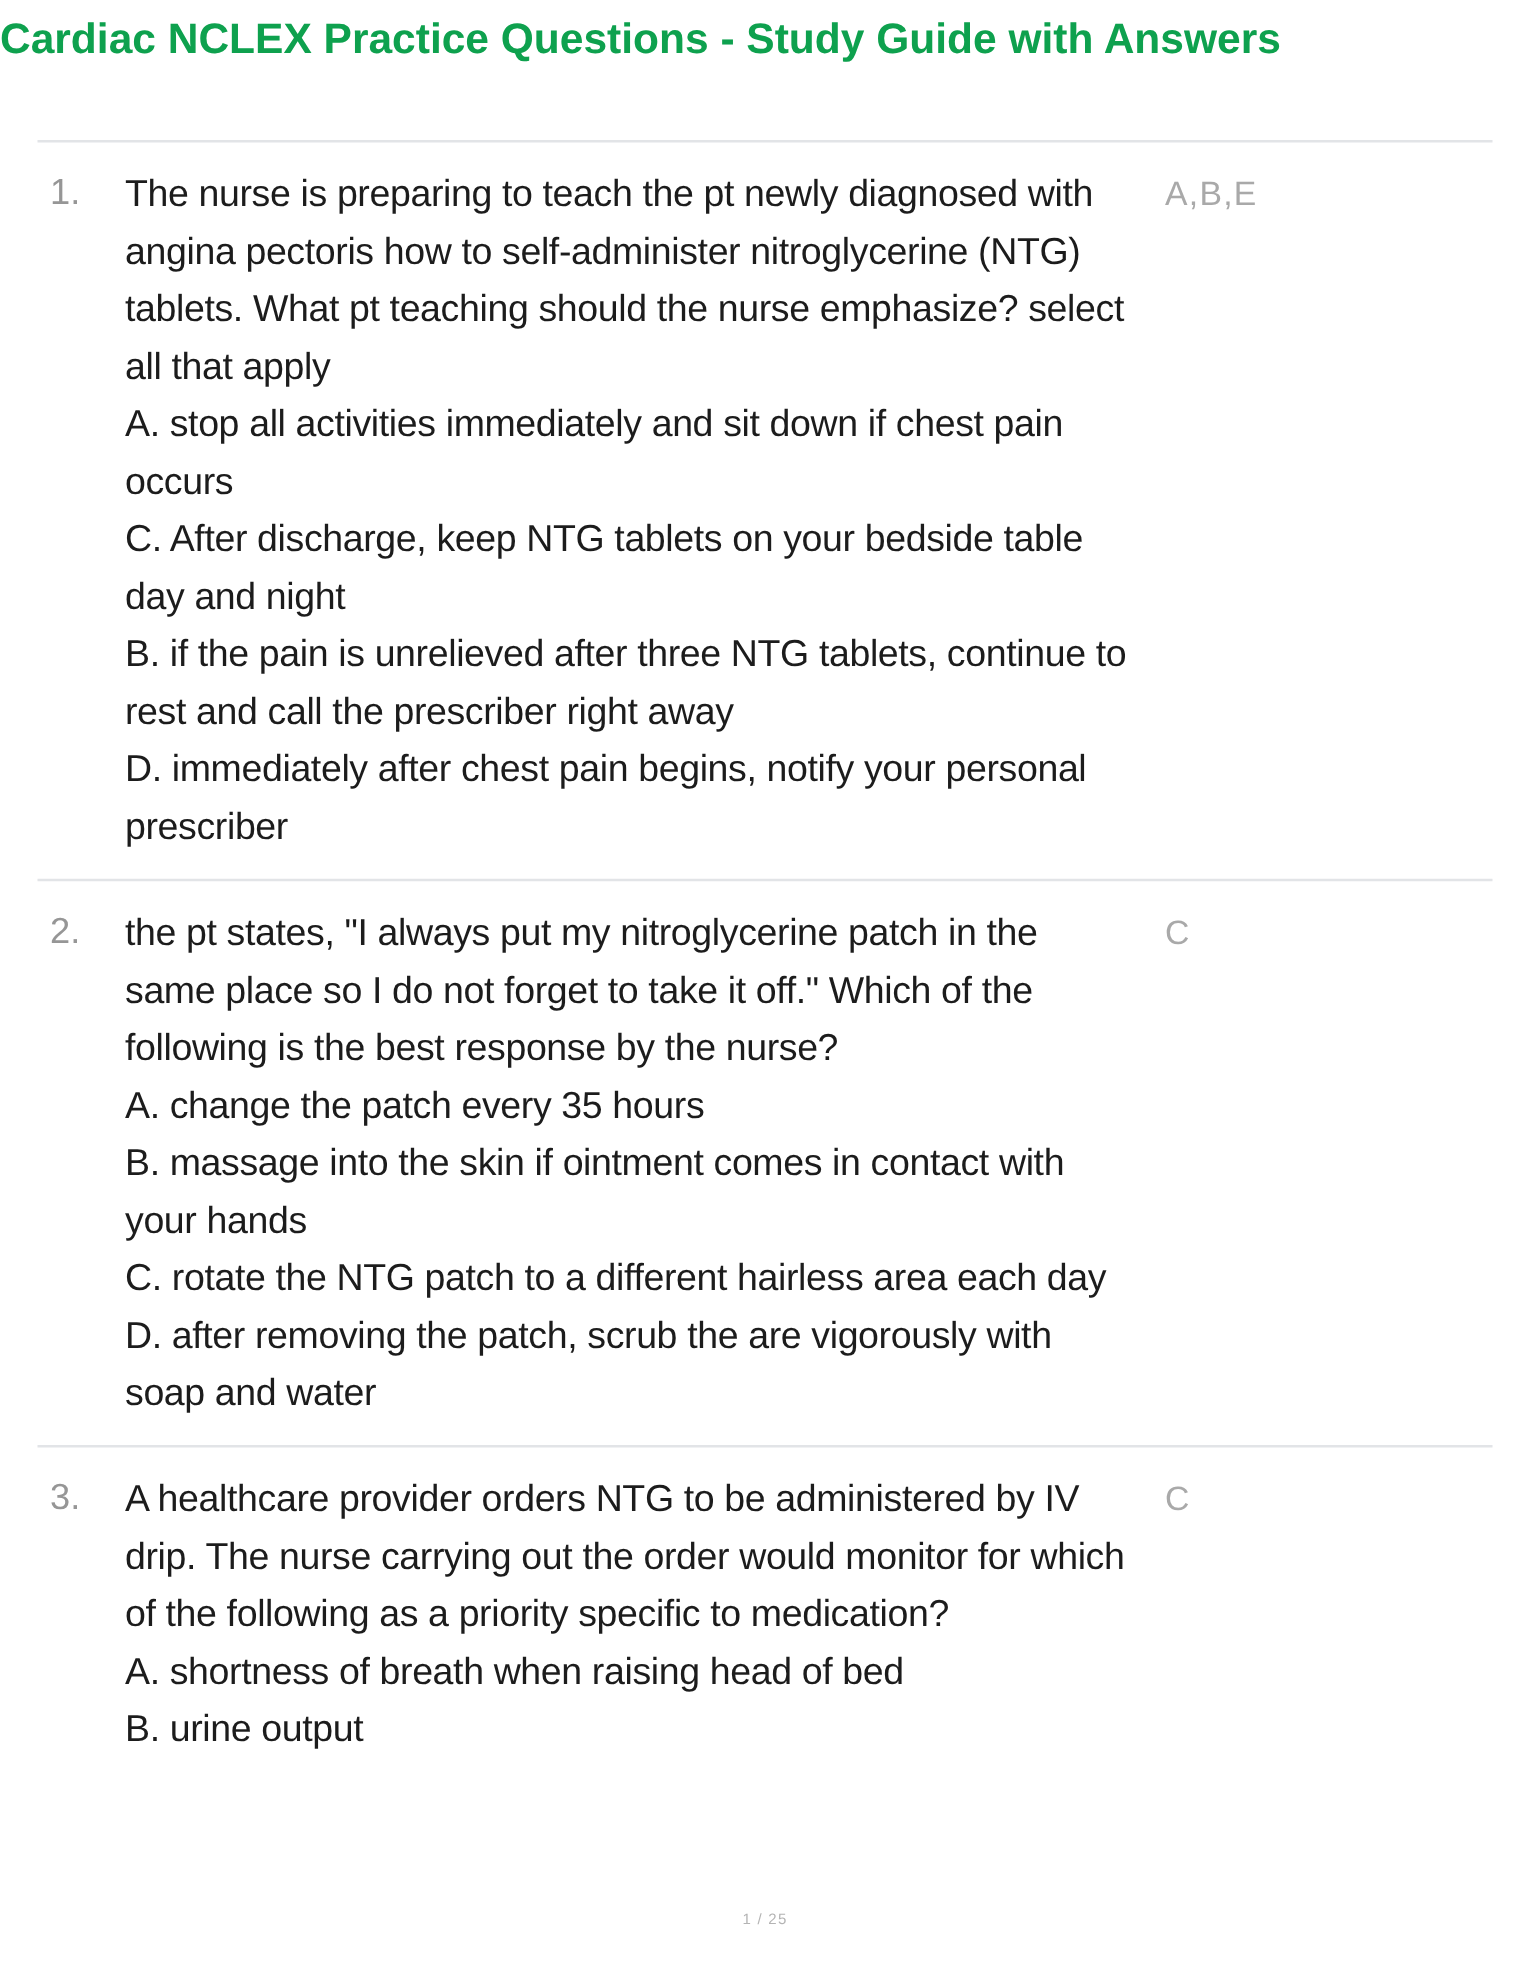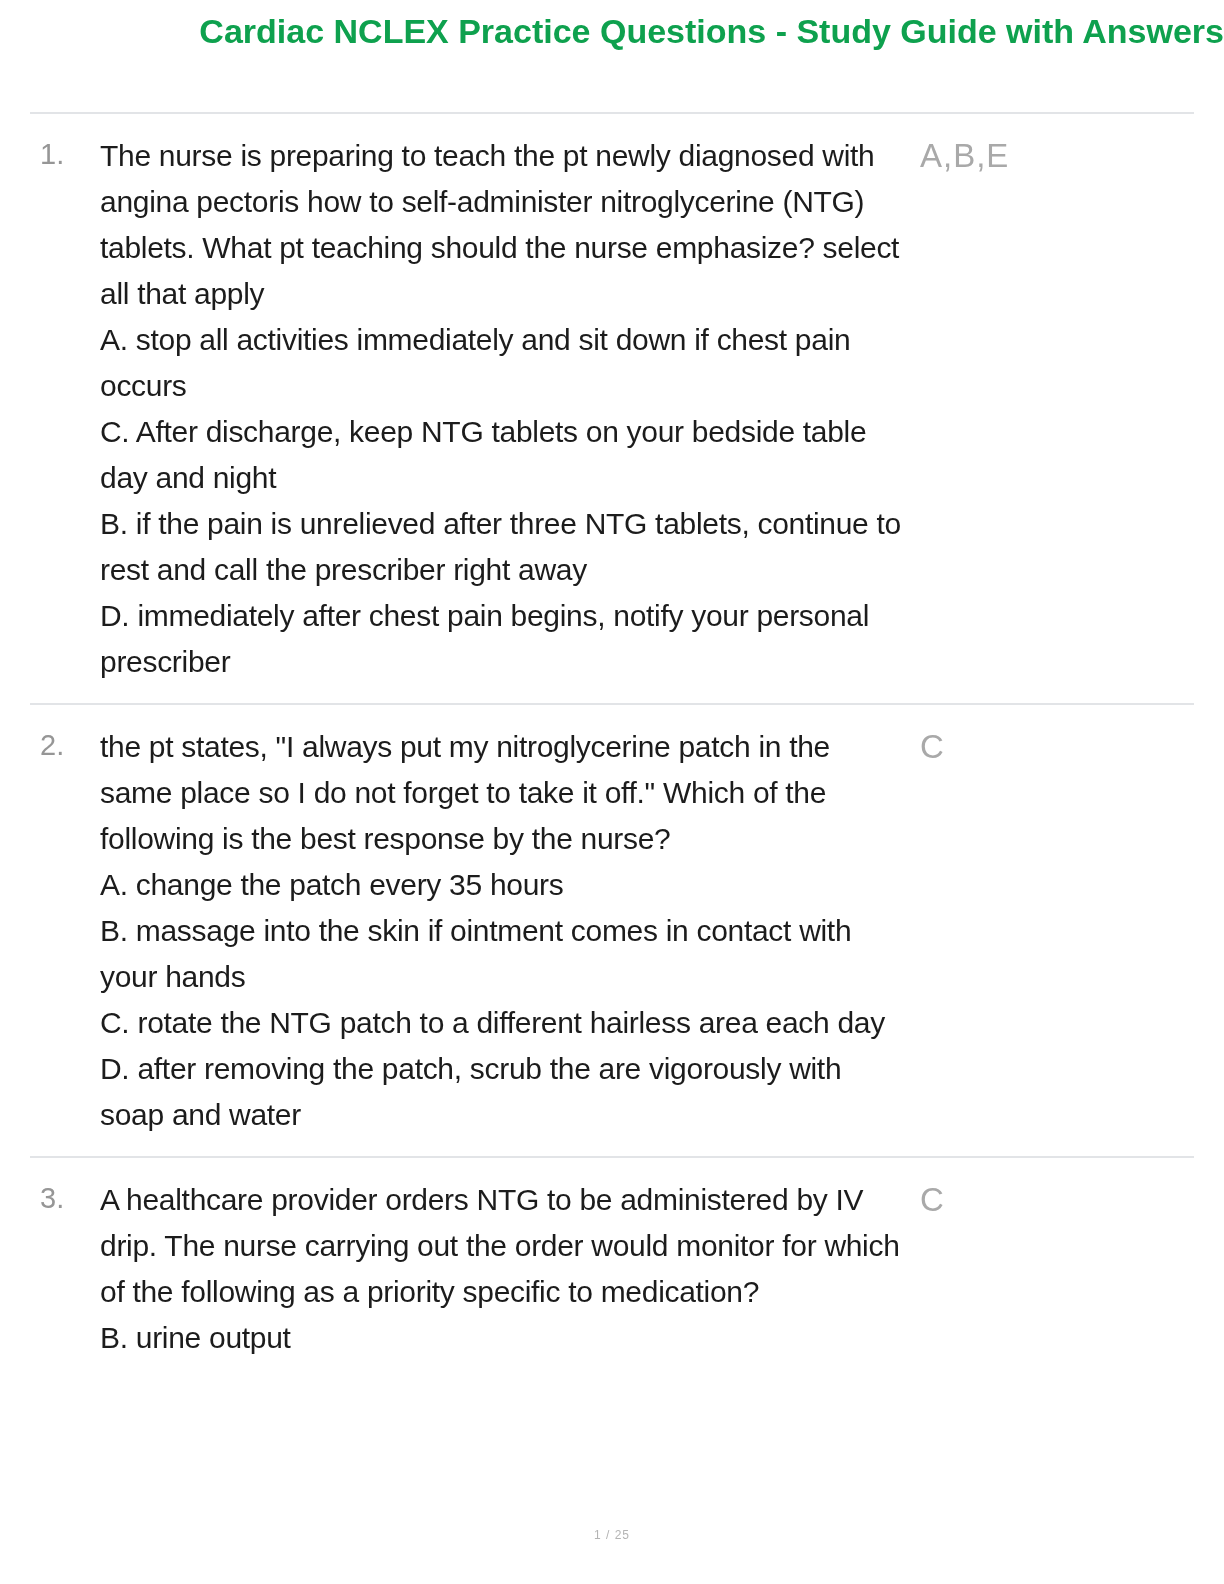--- a/index.html
+++ b/index.html
@@ -16,21 +16,21 @@
     position: relative;
     width: 1224px;
     height: 1584px;
     background: #ffffff;
     overflow: hidden;
     font-family: "Liberation Sans", sans-serif;
   }
   .doc-title {
     margin: 0;
     padding-top: 12px;
-    text-align: right;
+    text-align: left;
     font-size: 34px;
     font-weight: 700;
     letter-spacing: 0px;
     color: var(--title-green);
   }
   .divider {
     height: 0;
     border: none;
     border-top: 2px solid var(--divider-gray);
     margin: 0 30px;
@@ -51,22 +51,22 @@
     flex: 0 0 808px;
     width: 808px;
     font-size: 30px;
     line-height: 46px;
     letter-spacing: -0.3px;
     color: var(--body-text);
     hyphens: manual;
   }
   .q-text, .q-option { margin: 0; }
   .q-answer {
-    margin-left: 12px;
-    font-size: 33px;
+    margin-left: 24px;
+    font-size: 27px;
     line-height: 45px;
     letter-spacing: 1px;
     white-space: nowrap;
     color: var(--answer-gray);
   }
   .page-footer {
     position: absolute;
     left: 0;
     right: 0;
     bottom: 42px;
@@ -110,20 +110,21 @@
     </div>
     <div class="q-answer">C</div>
   </section>
 
   <hr class="divider">
 
   <section class="question">
     <div class="q-num">3.</div>
     <div class="q-body">
       <p class="q-text">A healthcare provider orders NTG to be administered by IV drip. The nurse carrying out the order would monitor for which of the following as a priority specific to medication?</p>
+      <p class="q-option">A. shortness of breath when raising head of bed</p>
       <p class="q-option">B. urine output</p>
     </div>
     <div class="q-answer">C</div>
   </section>
 
   <div class="page-footer">1 / 25</div>
 
 </div>
 
 </body></html>

